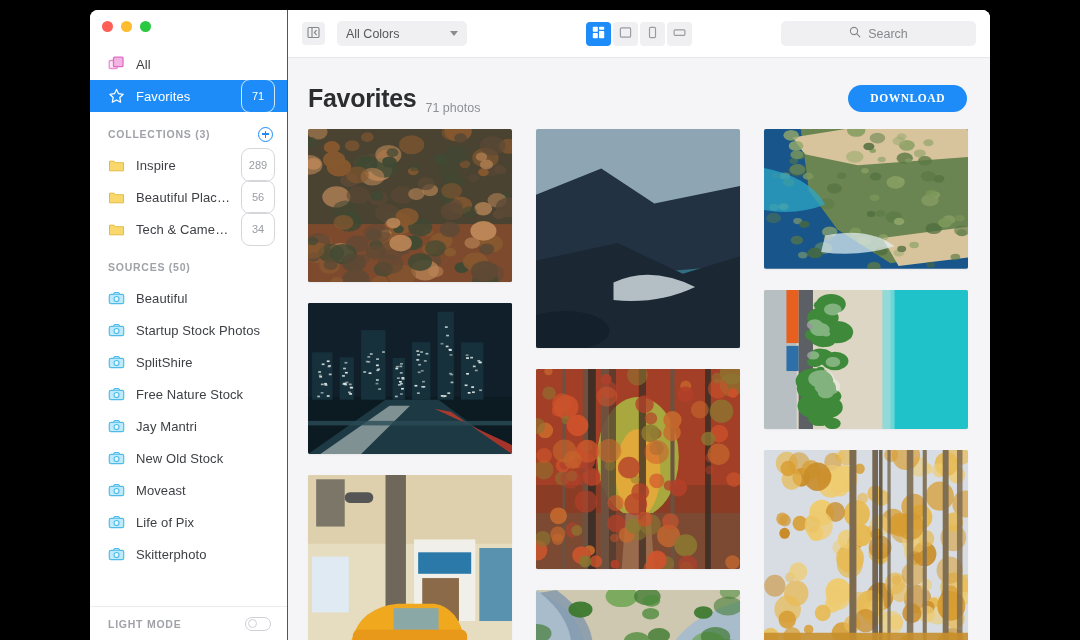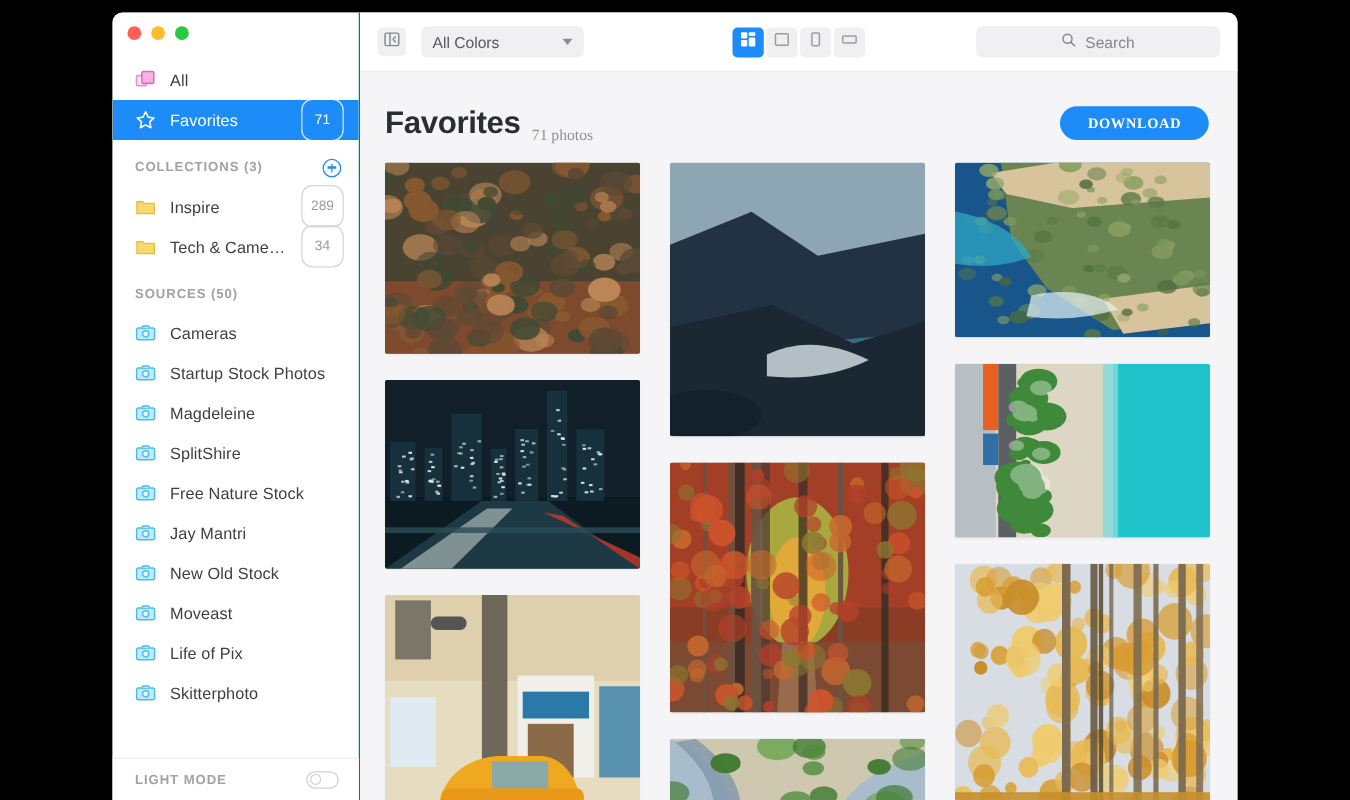--- a/index.html
+++ b/index.html
@@ -122,21 +122,21 @@
     display:flex;align-items:center;justify-content:center;gap:7px;
     font-size:12.5px;color:#86888e;cursor:text;
   }
 
   .content{ flex:1; overflow:hidden; position:relative;}
 
   .pagehead{
     padding:23px 23px 14px 20px; display:flex; align-items:center;
   }
   .ptitle{ font-size:25px; font-weight:700; color:#2b2d31; letter-spacing:-.3px;}
-  .pcount{ font-size:12.5px; color:#8e9096; margin-left:9px; margin-top:20px;font-family:Liberation Serif, serif;}
+  .pcount{ font-size:12.5px; color:#8e9096; margin-left:9px; margin-top:20px;}
   .dlbtn{
     margin-left:auto; background:#1d8cf8; color:#fff;
     height:27px; padding:0 22px; border-radius:14px; border:none;
     font-size:11.5px; font-weight:700; letter-spacing:.55px;
     display:flex;align-items:center;justify-content:center; cursor:pointer;
     font-family:Liberation Serif, serif;
   }
 
   .grid{
     padding:0 22px 0 20px;
@@ -199,52 +199,53 @@
         </span>
         <span class="lbl">Inspire</span>
         <span class="badge">289</span>
       </div>
       <div class="srow">
         <span class="ico">
           <svg viewBox="0 0 17 17">
               <path d="M1.5 4.2h4.6l1.2 1.5h8.2v8.1H1.5z" fill="#f8d86b" stroke="#e3bc44" stroke-width="1"></path>
             </svg>
         </span>
+        <span class="lbl">Beautiful Places</span>
+        <span class="badge">56</span>
+      </div>
+      <div class="srow">
+        <span class="ico">
+          <svg viewBox="0 0 17 17">
+              <path d="M1.5 4.2h4.6l1.2 1.5h8.2v8.1H1.5z" fill="#f8d86b" stroke="#e3bc44" stroke-width="1"></path>
+            </svg>
+        </span>
         <span class="lbl">Tech &amp; Cameras</span>
         <span class="badge">34</span>
       </div>
 
       <div class="sechead">
         <span>SOURCES (50)</span>
       </div>
 
       <div id="sources-list">
           <div class="srow">
             <span class="ico"><svg viewBox="0 0 17 17">
                 <rect x="1.3" y="4.3" width="14.4" height="9.4" rx="1.6" fill="#bfeafb" stroke="#4fbde8" stroke-width="1.2"></rect>
                 <path d="M5.4 4.3l1-1.6h4.2l1 1.6" fill="#bfeafb" stroke="#4fbde8" stroke-width="1.2" stroke-linejoin="round"></path>
                 <circle cx="8.5" cy="9" r="2.5" fill="#eaf8fe" stroke="#4fbde8" stroke-width="1.2"></circle>
               </svg></span>
-            <span class="lbl">Cameras</span>
+            <span class="lbl">Beautiful</span>
           </div>
           <div class="srow">
             <span class="ico"><svg viewBox="0 0 17 17">
                 <rect x="1.3" y="4.3" width="14.4" height="9.4" rx="1.6" fill="#bfeafb" stroke="#4fbde8" stroke-width="1.2"></rect>
                 <path d="M5.4 4.3l1-1.6h4.2l1 1.6" fill="#bfeafb" stroke="#4fbde8" stroke-width="1.2" stroke-linejoin="round"></path>
                 <circle cx="8.5" cy="9" r="2.5" fill="#eaf8fe" stroke="#4fbde8" stroke-width="1.2"></circle>
               </svg></span>
             <span class="lbl">Startup Stock Photos</span>
-          </div>
-          <div class="srow">
-            <span class="ico"><svg viewBox="0 0 17 17">
-                <rect x="1.3" y="4.3" width="14.4" height="9.4" rx="1.6" fill="#bfeafb" stroke="#4fbde8" stroke-width="1.2"></rect>
-                <path d="M5.4 4.3l1-1.6h4.2l1 1.6" fill="#bfeafb" stroke="#4fbde8" stroke-width="1.2" stroke-linejoin="round"></path>
-                <circle cx="8.5" cy="9" r="2.5" fill="#eaf8fe" stroke="#4fbde8" stroke-width="1.2"></circle>
-              </svg></span>
-            <span class="lbl">Magdeleine</span>
           </div>
           <div class="srow">
             <span class="ico"><svg viewBox="0 0 17 17">
                 <rect x="1.3" y="4.3" width="14.4" height="9.4" rx="1.6" fill="#bfeafb" stroke="#4fbde8" stroke-width="1.2"></rect>
                 <path d="M5.4 4.3l1-1.6h4.2l1 1.6" fill="#bfeafb" stroke="#4fbde8" stroke-width="1.2" stroke-linejoin="round"></path>
                 <circle cx="8.5" cy="9" r="2.5" fill="#eaf8fe" stroke="#4fbde8" stroke-width="1.2"></circle>
               </svg></span>
             <span class="lbl">SplitShire</span>
           </div>
           <div class="srow">

